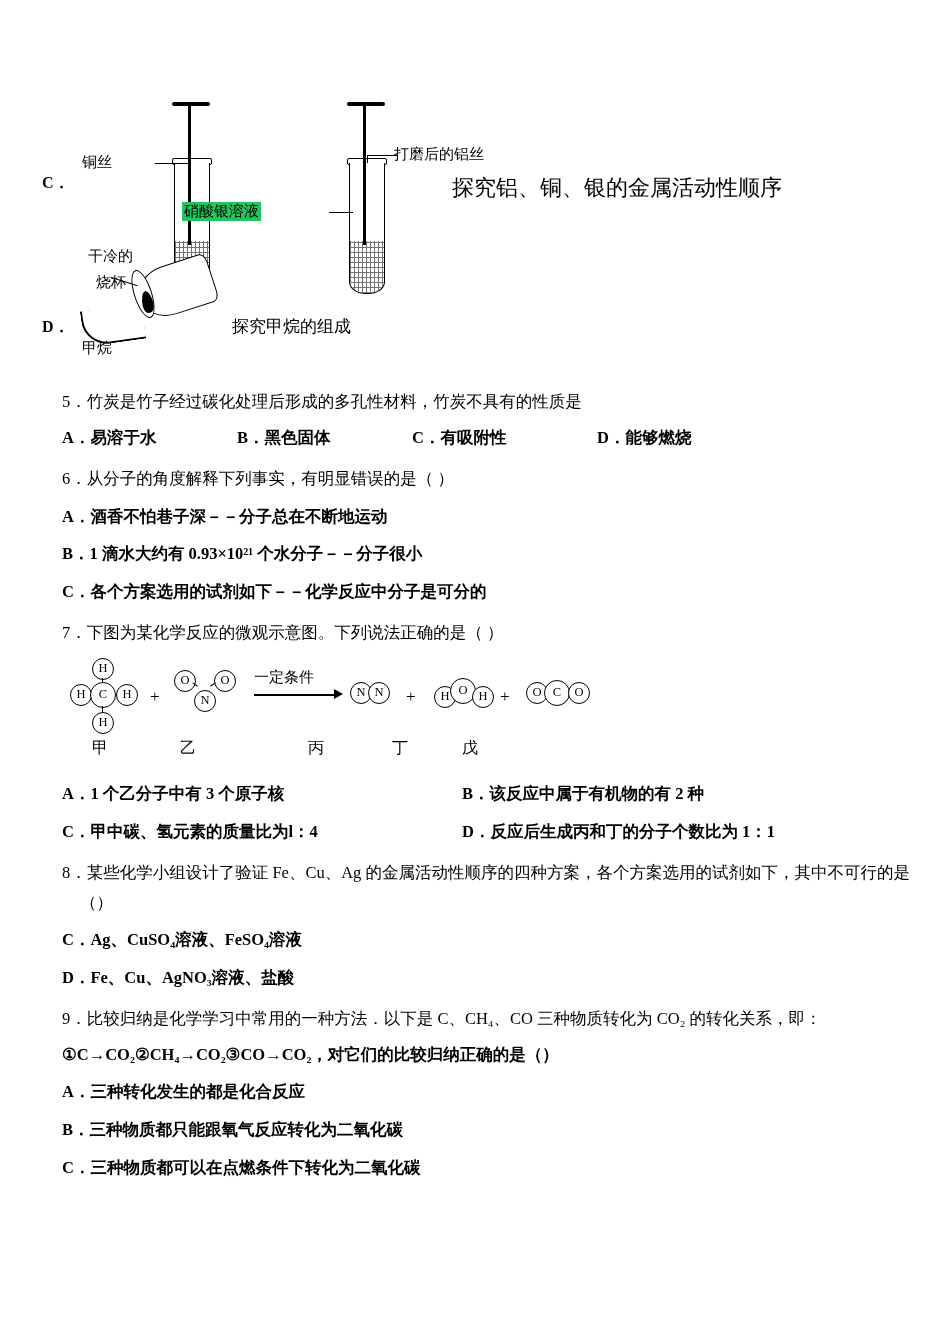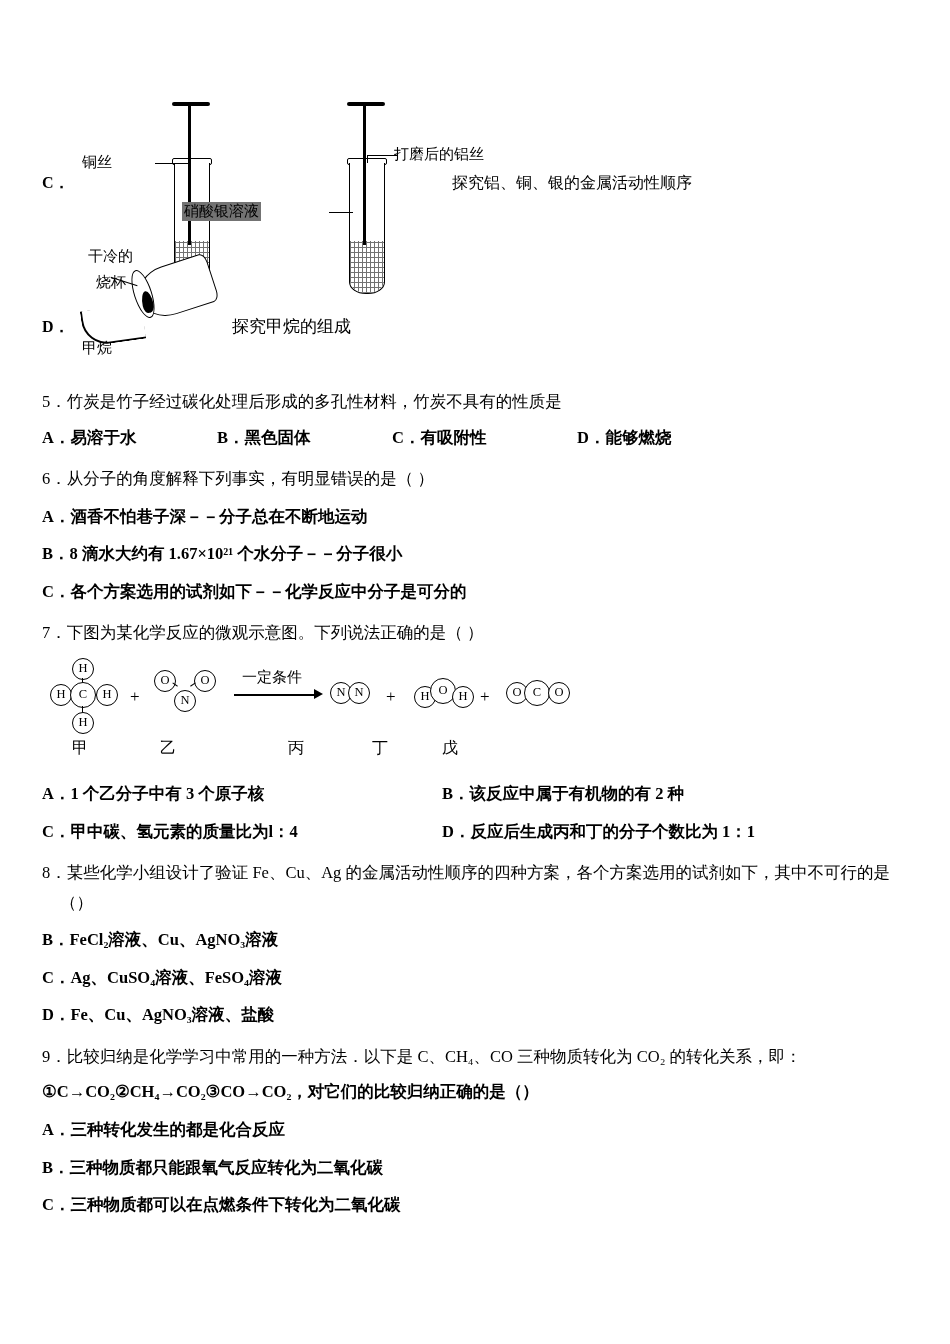--- a/index.html
+++ b/index.html
@@ -40,21 +40,21 @@
   }
   .optC-letter {
     position: absolute;
     left: 0px;
     top: 113px;
   }
   .optC-caption {
     position: absolute;
     left: 410px;
     top: 113px;
-    font-size: 16px;
+    font-size: 22px;
     white-space: nowrap;
   }
   
   .tube {
     position: absolute;
     width: 34px;
     border: 1.6px solid #000;
     border-top: none;
     border-bottom-left-radius: 17px 12px;
     border-bottom-right-radius: 17px 12px;
@@ -152,20 +152,21 @@
     border-right: none;
     border-bottom-left-radius: 26px;
     transform: rotate(-8deg);
   }
 
   
   .q {
     font-size: 16.5px;
     line-height: 1.55;
     margin-top: 16px;
+    margin-left: 20px;
   }
   .q-stem { margin-bottom: 4px; }
   .opts-row {
     display: flex;
     font-size: 16.5px;
     font-weight: bold;
     margin-top: 10px;
   }
   .opts-row .o { white-space: nowrap; }
   .opt-line {
@@ -255,21 +256,21 @@
         <div class="liquid" style="height:52px;"></div>
       </div>
       <div class="wire" style="left:321px; top:45px; height:140px;"></div>
       <div class="tube-rim" style="left:305px; top:42px; width:38px; height:4px; border:none; background:#000;"></div>
 
       <div class="lead" style="left:113px; top:103px; width:34px;"></div>
       <div class="lbl" style="left:40px; top:93px;">铜丝</div>
 
       <div class="lead" style="left:150px; top:152px; width:27px;"></div>
       <div class="lead" style="left:287px; top:152px; width:24px;"></div>
-      <div class="lbl" style="left:140px; top:142px; background:#737373; padding:0 2px;">硝酸银溶液</div>
+      <div class="lbl" style="left:140px; top:142px; background:#22c55e; padding:0 2px;">硝酸银溶液</div>
 
       <div class="lead" style="left:325px; top:95px; width:30px;"></div>
       <div class="lead-v" style="left:325px; top:95px; height:8px;"></div>
       <div class="lbl" style="left:352px; top:85px;">打磨后的铝丝</div>
 
       <div class="optC-caption">探究铝、铜、银的金属活动性顺序</div>
     </div>
 
     <div class="optD-block">
       <span class="opt-letter optD-letter">D．</span>
@@ -293,21 +294,21 @@
         <div class="o" style="width:175px;">A．易溶于水</div>
         <div class="o" style="width:175px;">B．黑色固体</div>
         <div class="o" style="width:185px;font-family:Liberation Serif, serif;">C．有吸附性</div>
         <div class="o">D．能够燃烧</div>
       </div>
     </div>
 
     <div class="q">
       <div class="q-stem">6．从分子的角度解释下列事实，有明显错误的是（      ）</div>
       <div class="opt-line">A．酒香不怕巷子深－－分子总在不断地运动</div>
-      <div class="opt-line">B．8 滴水大约有 1.67×10²¹ 个水分子－－分子很小</div>
+      <div class="opt-line">B．1 滴水大约有 0.93×10²¹ 个水分子－－分子很小</div>
       <div class="opt-line">C．各个方案选用的试剂如下－－化学反应中分子是可分的</div>
     </div>
 
     <div class="q">
       <div class="q-stem">7．下图为某化学反应的微观示意图。下列说法正确的是（    ）</div>
 
       <div class="mol-block">
 
         <div class="atom a-sm" style="left:30px; top:4px;">H</div>
         <div class="bond-v" style="left:40px; top:24px; height:8px;"></div>
@@ -318,21 +319,21 @@
         <div class="atom a-sm" style="left:30px; top:58px;">H</div>
 
         <div class="plus" style="left:88px; top:30px;">+</div>
 
         <div class="atom a-sm" style="left:112px; top:16px;">O</div>
         <div class="atom a-sm" style="left:152px; top:16px;">O</div>
         <div class="atom a-sm" style="left:132px; top:36px;">N</div>
         <div class="bond" style="left:130px; top:30px; width:6px; transform:rotate(35deg);"></div>
         <div class="bond" style="left:148px; top:30px; width:6px; transform:rotate(-35deg);"></div>
 
-        <div class="cond" style="left:200px; top:12px;">一定条件</div>
+        <div class="cond" style="left:192px; top:12px;">一定条件</div>
         <div class="arrow-line" style="left:192px; top:40px; width:82px;"></div>
         <div class="arrow-head" style="left:272px; top:35px;"></div>
 
         <div class="atom a-sm" style="left:288px; top:28px;">N</div>
         <div class="atom a-sm" style="left:306px; top:28px;">N</div>
 
         <div class="plus" style="left:344px; top:30px;">+</div>
 
         <div class="atom a-sm" style="left:372px; top:32px;">H</div>
         <div class="atom a-md" style="left:388px; top:24px;">O</div>
@@ -357,21 +358,20 @@
       </div>
       <div class="opt-2col">
         <div class="o">C．甲中碳、氢元素的质量比为l：4</div>
         <div class="o">D．反应后生成丙和丁的分子个数比为 1：1</div>
       </div>
     </div>
 
     <div class="q">
       <div class="q-stem">8．某些化学小组设计了验证 Fe、Cu、Ag 的金属活动性顺序的四种方案，各个方案选用的试剂如下，其中不可行的是</div>
       <div class="q-stem" style="margin-left:18px;">（）</div>
-      <div class="opt-line">B．FeCl₂溶液、Cu、AgNO₃溶液</div>
       <div class="opt-line">C．Ag、CuSO₄溶液、FeSO₄溶液</div>
       <div class="opt-line">D．Fe、Cu、AgNO₃溶液、盐酸</div>
     </div>
 
     <div class="q">
       <div class="q-stem">9．比较归纳是化学学习中常用的一种方法．以下是 C、CH₄、CO 三种物质转化为 CO₂ 的转化关系，即：</div>
       <div class="q-stem" style="font-weight:bold; margin-top:10px;">①C→CO₂②CH₄→CO₂③CO→CO₂，对它们的比较归纳正确的是（）</div>
       <div class="opt-line">A．三种转化发生的都是化合反应</div>
       <div class="opt-line">B．三种物质都只能跟氧气反应转化为二氧化碳</div>
       <div class="opt-line">C．三种物质都可以在点燃条件下转化为二氧化碳</div>

